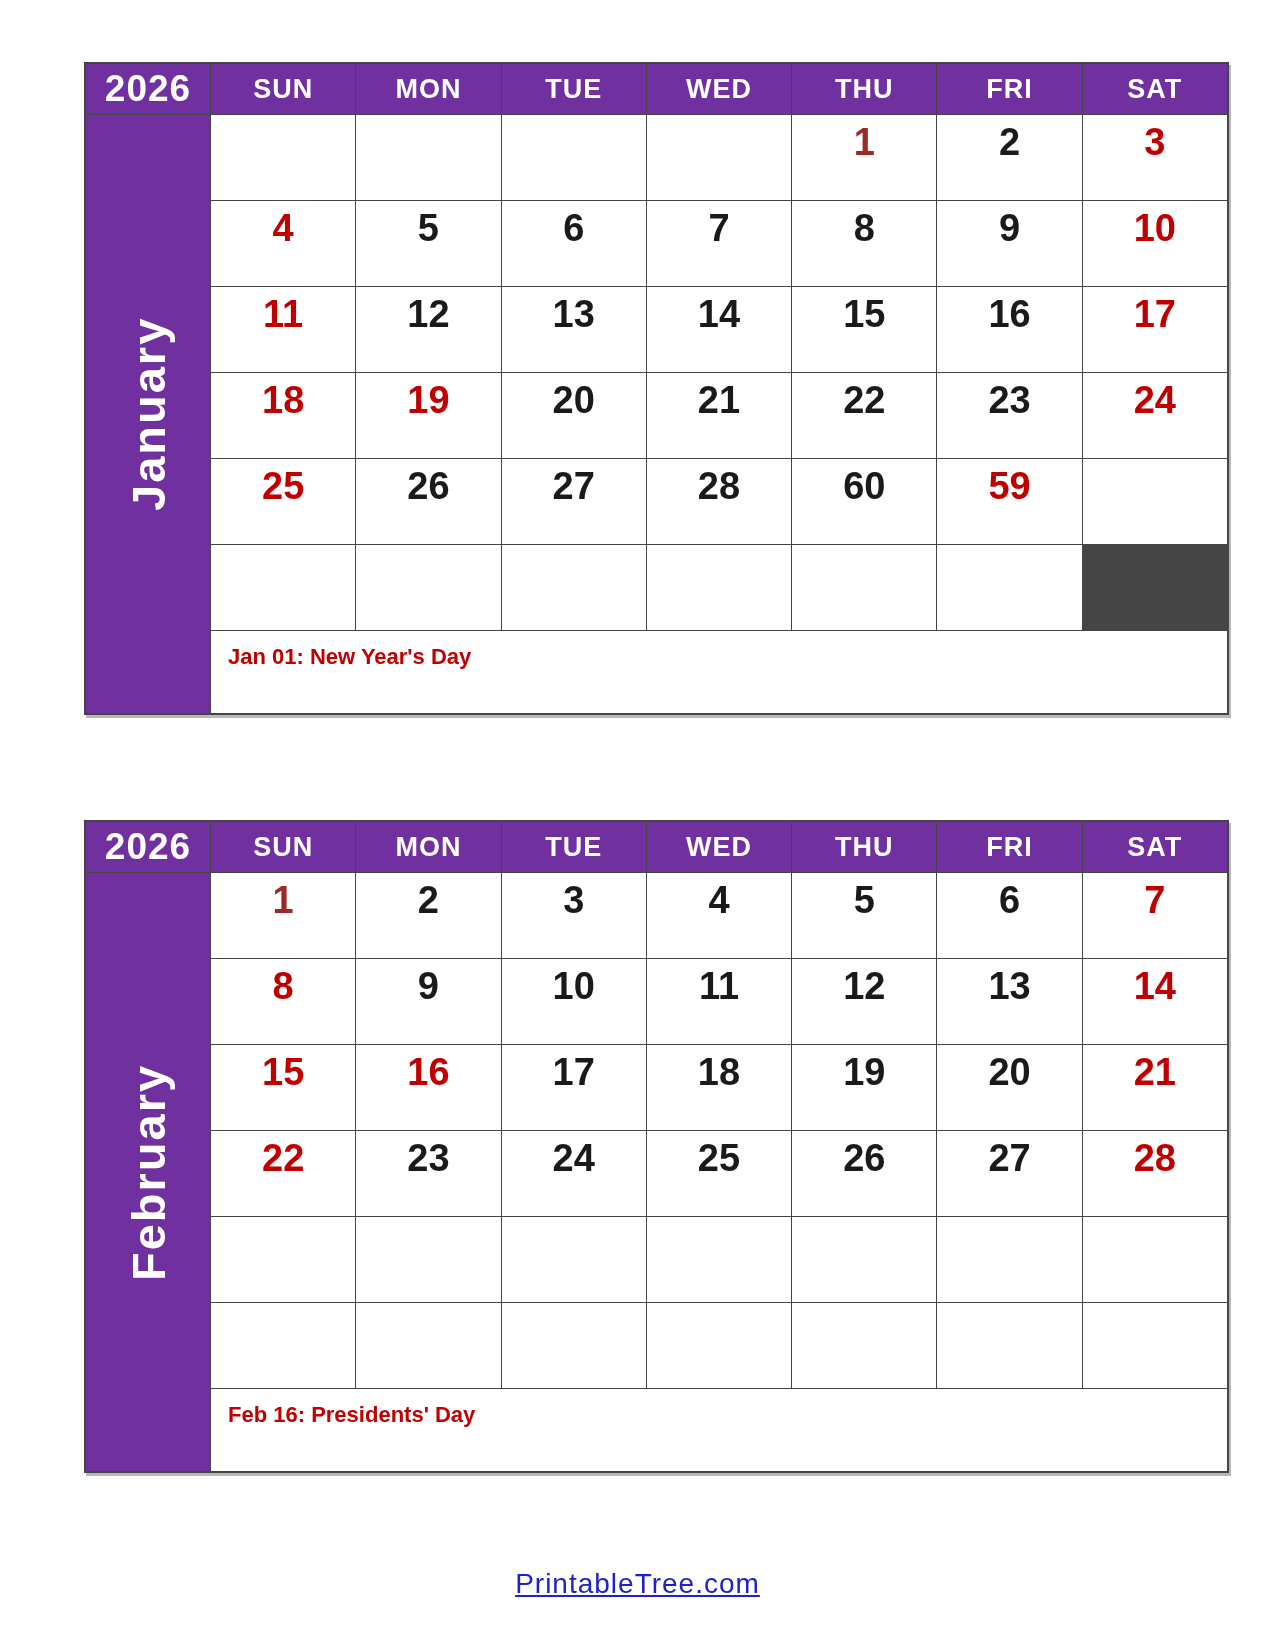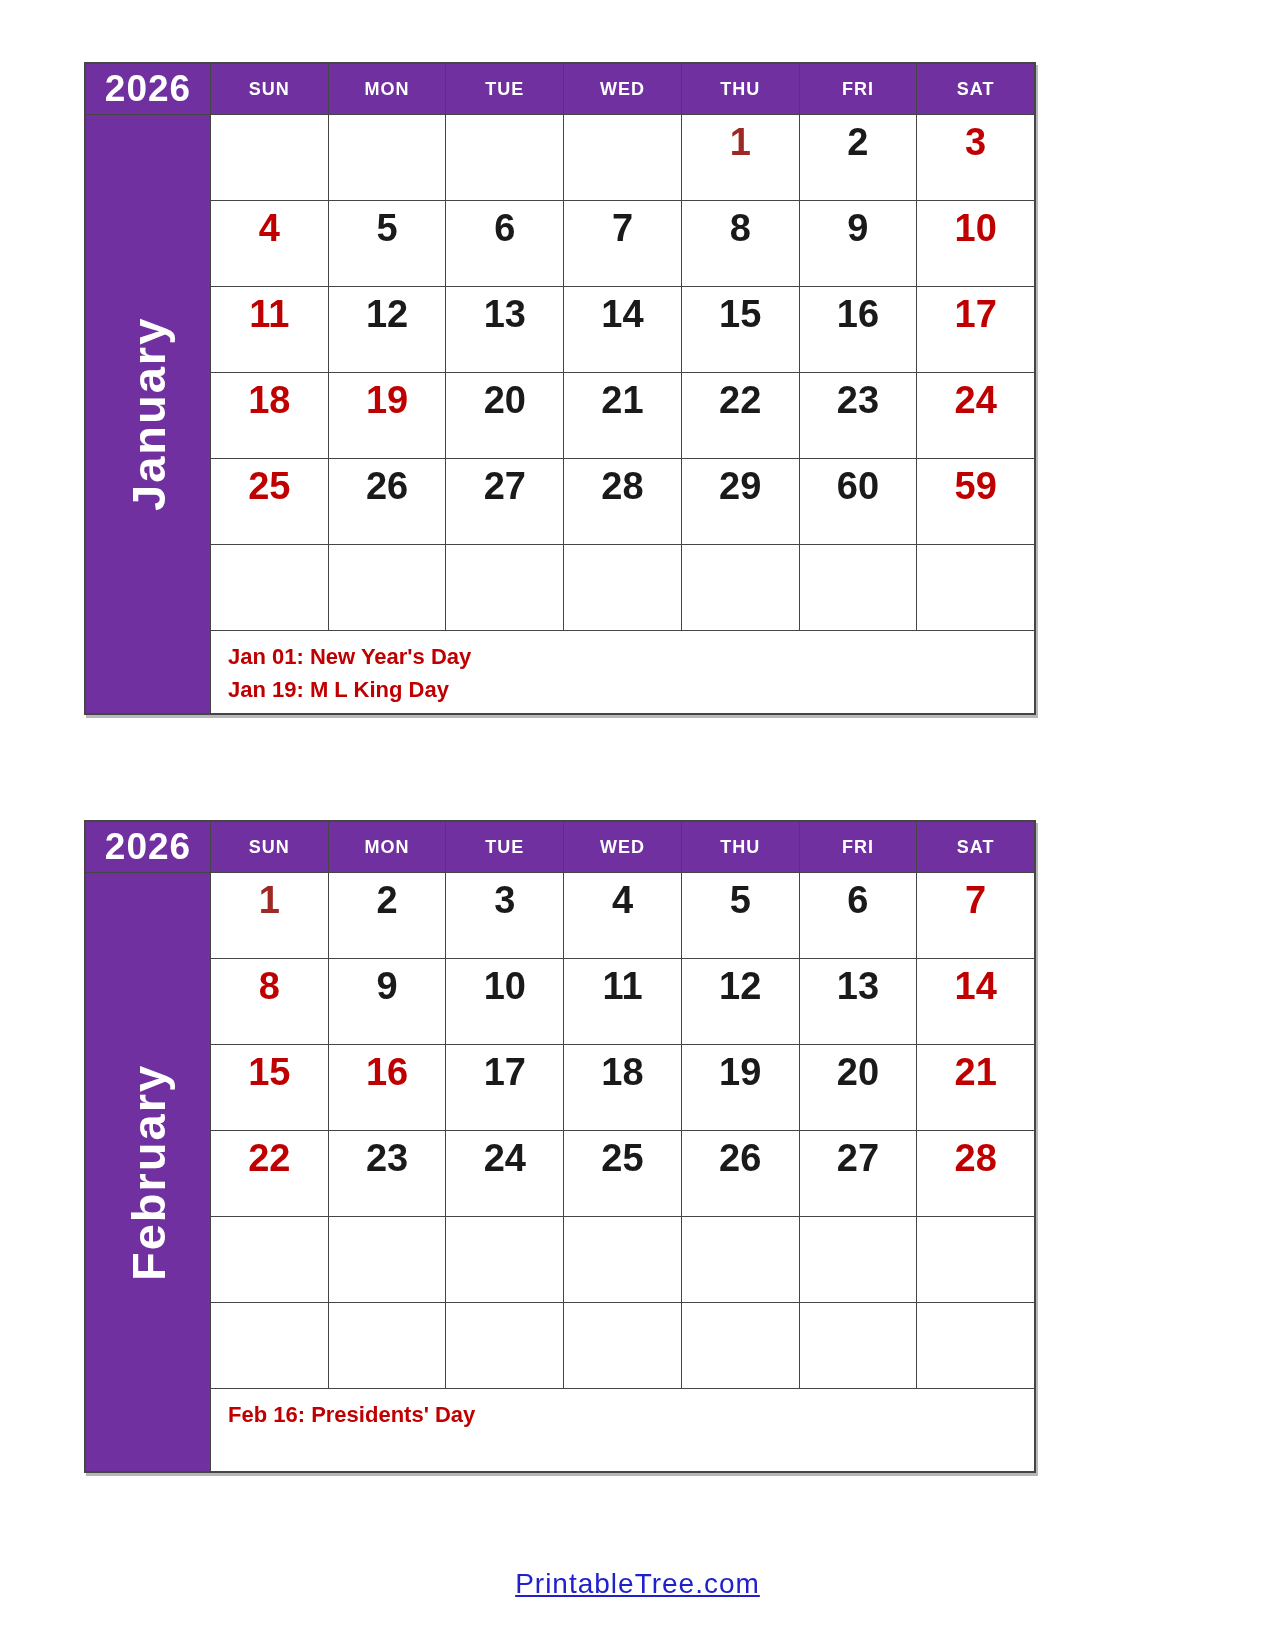--- a/index.html
+++ b/index.html
@@ -15,21 +15,21 @@
   body{
     position:relative;
     width:1275px;
     height:1650px;
     font-family:"Liberation Sans", sans-serif;
     overflow:hidden;
   }
   .calendar{
     position:absolute;
     left:84px;
-    width:952px;
+    width:1145px;
     height:653px;
     display:grid;
     grid-template-columns:124px repeat(7, 1fr);
     grid-template-rows:50px repeat(6, 85px) 1fr;
     gap:1px;
     background:var(--grid);
     border:2px solid var(--grid);
     box-shadow:2px 3px 0 rgba(125,125,125,.55);
   }
   .calendar.jan{top:62px;}
@@ -40,21 +40,21 @@
     color:#fff;
     display:flex;align-items:center;justify-content:center;
     font-size:37px;font-weight:bold;
     letter-spacing:1px;
   }
   .day-header{
     grid-row:1;
     background:var(--purple);
     color:#fff;
     display:flex;align-items:center;justify-content:center;
-    font-size:18px;font-weight:bold;
+    font-size:27px;font-weight:bold;
     letter-spacing:1px;
   }
   .dh-0{grid-column:2;} .dh-1{grid-column:3;} .dh-2{grid-column:4;}
   .dh-3{grid-column:5;} .dh-4{grid-column:6;} .dh-5{grid-column:7;text-align:center;}
   .dh-6{grid-column:8;}
   .month-sidebar{
     grid-column:1; grid-row:2 / 9;
     background:var(--purple);
     color:#fff;
     display:flex;align-items:center;justify-content:center;
@@ -108,21 +108,20 @@
   <div class="day-header dh-0">SUN</div>
   <div class="day-header dh-1">MON</div>
   <div class="day-header dh-2">TUE</div>
   <div class="day-header dh-3">WED</div>
   <div class="day-header dh-4">THU</div>
   <div class="day-header dh-5">FRI</div>
   <div class="day-header dh-6">SAT</div>
   <div class="month-sidebar">January</div>
   <div class="notes-cell">
     <div class="note-line">Jan 01: New Year's Day</div>
-    <div class="note-line">Jan 19: M L King Day</div>
   </div>
 
 <div class="date-cell"></div>
     <div class="date-cell"></div>
     <div class="date-cell"></div>
     <div class="date-cell"></div>
     <div class="date-cell" data-color="darkred">1</div>
     <div class="date-cell" data-color="black">2</div>
     <div class="date-cell" data-color="red">3</div>
     <div class="date-cell" data-color="red">4</div>
@@ -143,21 +142,20 @@
     <div class="date-cell" data-color="red">19</div>
     <div class="date-cell" data-color="black">20</div>
     <div class="date-cell" data-color="black">21</div>
     <div class="date-cell" data-color="black">22</div>
     <div class="date-cell" data-color="black">23</div>
     <div class="date-cell" data-color="red">24</div>
     <div class="date-cell" data-color="red">25</div>
     <div class="date-cell" data-color="black">26</div>
     <div class="date-cell" data-color="black">27</div>
     <div class="date-cell" data-color="black">28</div>
-    <div class="date-cell" data-color="black">29</div>
     <div class="date-cell" data-color="black">60</div>
     <div class="date-cell" data-color="red">59</div>
     <div class="date-cell"></div>
     <div class="date-cell"></div>
     <div class="date-cell"></div>
     <div class="date-cell"></div>
     <div class="date-cell"></div>
     <div class="date-cell"></div>
     <div class="date-cell"></div>
   </div>

